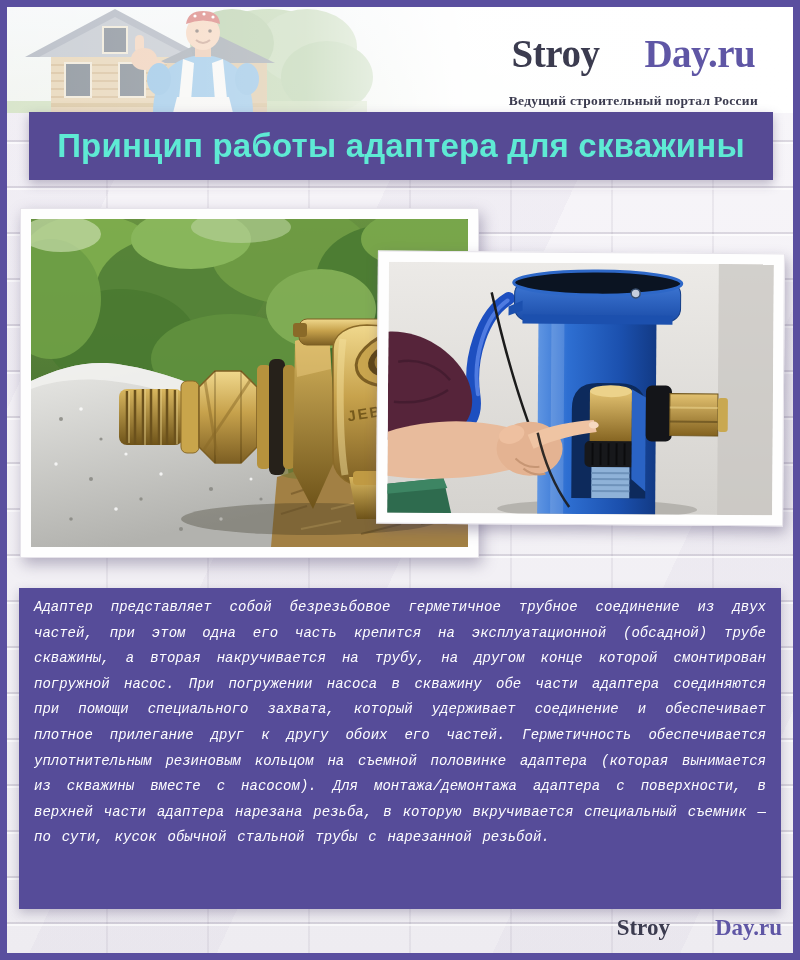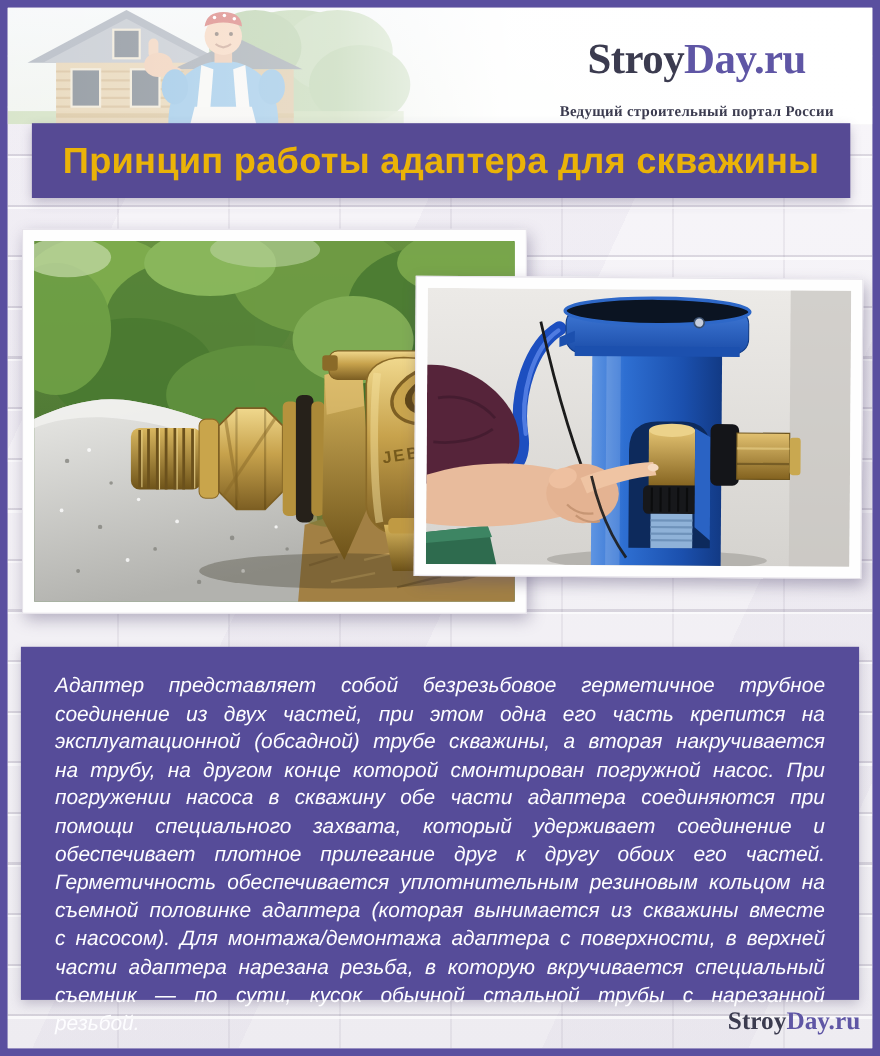--- a/index.html
+++ b/index.html
@@ -25,50 +25,50 @@
         rgba(255,255,255,0) 170px 420px),
       linear-gradient(180deg,#f8f6fa,#eeecf1);
   }
   .header{position:absolute; left:0; top:0; width:786px; height:106px; z-index:1; background:#fff;}
   .header svg{display:block;}
   .logo{position:absolute; right:35px; top:26px; z-index:2; text-align:center;}
   .logo-main{
     font-family:"Liberation Serif", serif; font-weight:700; font-size:39px; line-height:1.1;
     color:#3b3b4f; letter-spacing:-0.5px; white-space:nowrap;
   }
-  .logo-main .accent, .footer-logo .accent{color:#5f56a5;}
+  .logo-main .accent, .footer-logo .accent{color:#5f56a5;margin-left:45px;}
   .tagline{
     font-family:"Liberation Serif", serif; font-weight:700; font-size:13.5px;
     color:#3b3b4f; margin-top:17px; letter-spacing:0.3px; white-space:nowrap;
   }
   .banner{
     position:absolute; left:22px; top:105px; width:744px; height:68px; z-index:3;
     background:#564a94; box-shadow:0 4px 10px rgba(80,70,110,0.35);
     display:flex; align-items:center; justify-content:center;
   }
   .banner h1{
-    margin:0; color:#eab308; font-weight:700; font-size:33px; letter-spacing:0.2px;
+    margin:0; color:#5eead4; font-weight:700; font-size:33px; letter-spacing:0.2px;
     font-family:"Liberation Sans", sans-serif; white-space:nowrap;
   }
   .photo{
     position:absolute; margin:0; background:#fefefe; border:1px solid #e6e3ea;
     box-shadow:3px 6px 14px rgba(80,70,110,0.40);
   }
   .photo svg{display:block;}
   .photo-left{left:13px; top:201px; padding:10px; z-index:2;}
   .photo-right{left:370px; top:245px; padding:10px; z-index:3; transform:rotate(0.4deg);}
   .article{
     position:absolute; left:12px; top:581px; width:762px; height:321px; z-index:2;
     background:#564c99; box-sizing:border-box; padding:7px 15px;
     box-shadow:0 4px 10px rgba(80,70,110,0.30);
   }
   .article p{
-    margin:16px; color:#fdfdff; font-style:italic; font-weight:500;
-    font-size:19px; line-height:25.6px; text-align:justify; word-spacing:2.5px;
-    font-family:Liberation Sans, sans-serif;
+    margin:0; color:#fdfdff; font-style:italic; font-weight:500;
+    font-size:14px; line-height:25.6px; text-align:justify; word-spacing:2.5px;
+    font-family:Liberation Mono, monospace;
   }
   .footer-logo{
     position:absolute; right:11px; top:908px; z-index:2;
     font-family:"Liberation Serif", serif; font-weight:700; font-size:23px;
     color:#3b3b4f; white-space:nowrap;
   }
 </style>
 </head>
 <body>
 

